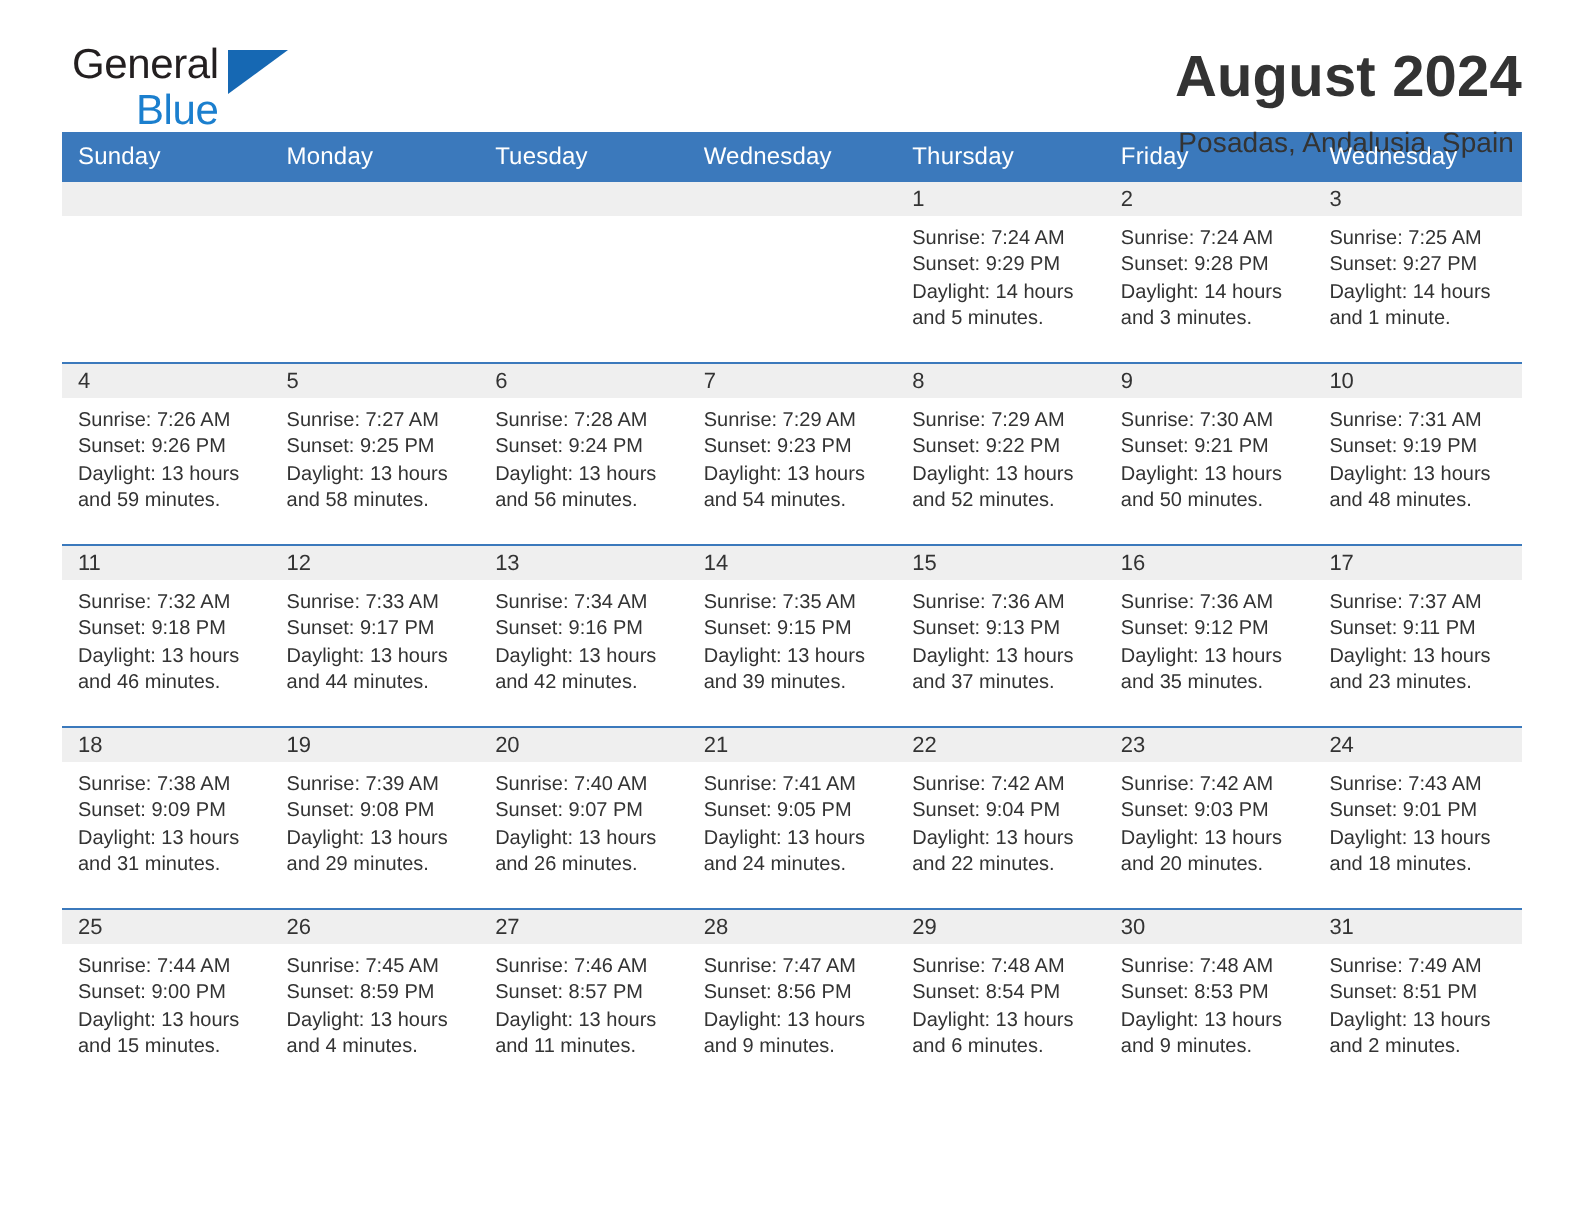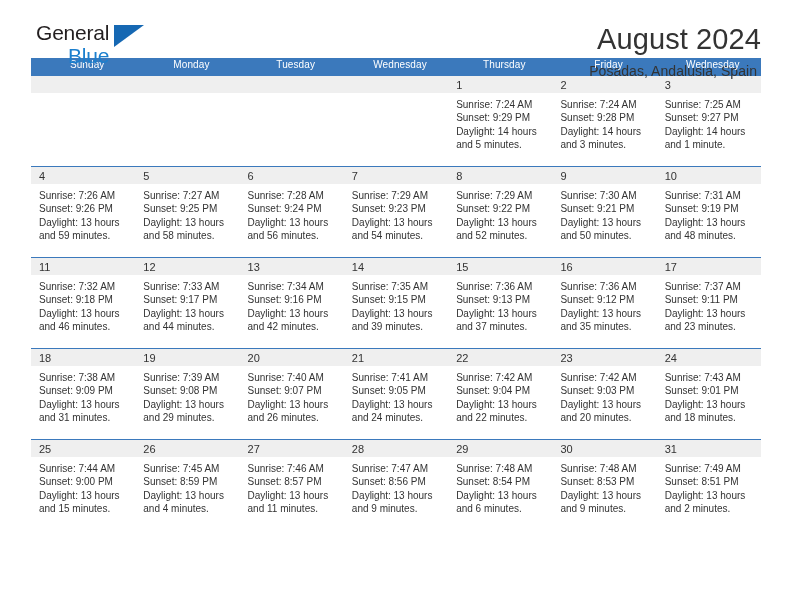--- a/index.html
+++ b/index.html
@@ -20,21 +20,21 @@
     height: 612px;
     box-sizing: border-box;
     padding: 0 31px;
   }
 
   
   .header {
     display: flex;
     align-items: flex-start;
     justify-content: space-between;
-    height: 58px;
+    height: 66px;
     padding-top: 22px;
     box-sizing: border-box;
   }
   .logo {
     position: relative;
     width: 132px;
     height: 52px;
     padding-left: 5px;
     box-sizing: border-box;
   }
@@ -65,45 +65,45 @@
   }
 
   .title-block {
     text-align: right;
     padding-top: 2px;
   }
   .cal-title {
     font-size: 29px;
     color: #333333;
     line-height: 1.05;
-    font-weight: normal;
+    font-weight: bold;
     margin: 0;
     letter-spacing: 0.1px;
   }
   .cal-subtitle {
     font-size: 14px;
     color: #333333;
     margin: 9px 4px 0 0;
     font-weight: normal;
     letter-spacing: 0.05px;
   }
 
   
   .calendar {
     width: 730px;
     border-collapse: collapse;
     table-layout: fixed;
   }
   .calendar th {
     background: #3b79bc;
     color: #ffffff;
-    font-size: 10px;
+    font-size: 12px;
     font-weight: normal;
-    text-align: center;
-    padding: 0 0 6px 8px;
+    text-align: left;
+    padding: 5px 0 6px 8px;
     height: 12px;
     letter-spacing: 0.1px;
   }
   .calendar td {
     vertical-align: top;
     padding: 0;
     height: 90px;
     border-top: 1px solid #3b79bc;
     background: #ffffff;
   }

